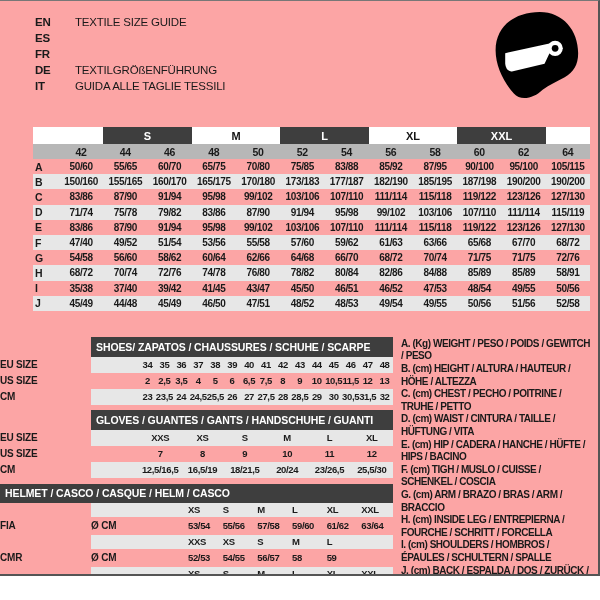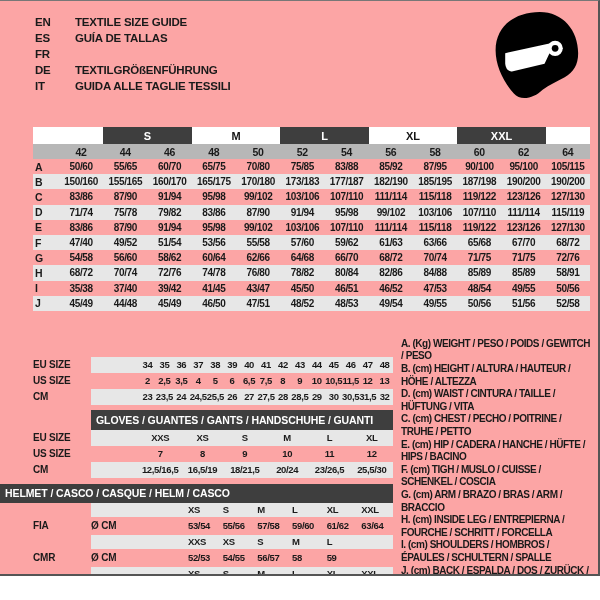--- a/index.html
+++ b/index.html
@@ -6,21 +6,21 @@
   *{box-sizing:border-box;}
   .page{
     width:600px;height:576px;position:relative;background:#fca5a5;overflow:hidden;
     font-family:"Liberation Sans", sans-serif;color:#1a1a1a;
     border-top:1px solid #777;border-right:2px solid #555;border-bottom:2px solid #555;
   }
   
   .top{position:relative;height:126px;padding:13px 0 0 35px;}
   .lang-row{display:flex;line-height:16px;}
   .lang-code{width:40px;font-weight:700;font-size:11.5px;letter-spacing:-0.2px;}
-  .lang-title{font-weight:700;font-size:11.5px;letter-spacing:-0.2px;white-space:nowrap;}
+  .lang-title{font-weight:400;font-size:11.5px;letter-spacing:-0.2px;white-space:nowrap;}
   .helmet-svg{position:absolute;top:8px;right:16px;}
   
   table.suit{border-collapse:collapse;table-layout:fixed;width:557px;margin-left:33px;}
   table.suit col.c-letter{width:26px;}
   table.suit th,table.suit td{padding:0;white-space:nowrap;overflow:visible;}
   tr.bands th{height:17px;font-size:11px;font-weight:700;text-align:center;vertical-align:middle;}
   tr.bands th.dark{background:#3e3e3e;color:#fff;}
   tr.bands th.lite{background:#fff;color:#141414;}
   tr.bands th.sp{background:#fff;}
   tr.nums th{height:15px;background:#b7b7b7;font-size:10.5px;font-weight:700;text-align:center;vertical-align:middle;letter-spacing:-0.2px;}
@@ -28,21 +28,21 @@
   tbody tr.srow th.letter{font-size:10.5px;font-weight:700;text-align:left;padding-left:2px;vertical-align:middle;}
   tbody tr.srow td{font-size:10px;font-weight:700;text-align:center;vertical-align:middle;letter-spacing:-0.35px;}
   tbody tr.srow:nth-of-type(even) td,
   tbody tr.srow:nth-of-type(even) th{background:#e7e7e7;}
   
   .lower{display:flex;margin-top:26px;}
   .lcol{width:393px;}
   .sec{width:100%;}
   .srow-t{display:flex;height:20px;}
   .srow-d{display:flex;align-items:stretch;height:16px;}
-  .slabel{width:91px;padding-left:33px;font-weight:700;font-size:10px;letter-spacing:-0.2px;display:flex;align-items:center;}
+  .slabel{width:91px;font-weight:700;font-size:10px;letter-spacing:-0.2px;display:flex;align-items:center;}
   .sbar{flex:1;background:#3e3e3e;color:#fff;font-weight:700;font-size:10.5px;line-height:20px;padding-left:5px;letter-spacing:-0.1px;white-space:nowrap;}
   .sbararea{flex:1;display:flex;align-items:stretch;}
   .shade{background:#e7e7e7;}
   .scells{flex:1;display:flex;padding-left:48px;}
   .scell{flex:1;text-align:center;font-weight:700;font-size:9.5px;letter-spacing:-0.35px;white-space:nowrap;display:flex;align-items:center;justify-content:center;}
   .scell.left{justify-content:flex-start;padding-left:3px;}
   .sunit{width:46px;font-weight:700;font-size:10px;display:flex;align-items:center;letter-spacing:-0.2px;}
   .gap5{margin-top:5px;}
   .gap6{margin-top:6px;}
   .h-sz{height:14px;}
@@ -61,21 +61,20 @@
   <div class="top">
     <div class="langs">
 
         <div class="lang-row">
           <span class="lang-code">EN</span>
           <span class="lang-title">TEXTILE SIZE GUIDE</span>
         </div>
 
         <div class="lang-row">
           <span class="lang-code">ES</span>
-          <span class="lang-title">GUÍA DE TALLAS</span>
         </div>
 
         <div class="lang-row">
           <span class="lang-code">FR</span>
         </div>
 
         <div class="lang-row">
           <span class="lang-code">DE</span>
           <span class="lang-title">TEXTILGRÖßENFÜHRUNG</span>
         </div>
@@ -299,20 +298,21 @@
         </tr>
       </tbody>
   </table>
 
   <div class="lower">
     <div class="lcol">
 
       <div class="sec">
         <div class="srow-t">
           <div class="slabel"></div>
+          <div class="sbar">SHOES/ ZAPATOS / CHAUSSURES / SCHUHE / SCARPE</div>
         </div>
         <div class="srow-d">
           <div class="slabel">EU SIZE</div>
           <div class="sbararea shade">
             <div class="scells">
                 <div class="scell">34</div>
                 <div class="scell">35</div>
                 <div class="scell">36</div>
                 <div class="scell">37</div>
                 <div class="scell">38</div>
@@ -513,22 +513,22 @@
               </div>
           </div>
         </div>
       </div>
     </div>
 
     <div class="legend">
 
     <div class="legend-item">A. (Kg) WEIGHT / PESO / POIDS / GEWITCH / PESO</div>
         <div class="legend-item">B. (cm) HEIGHT / ALTURA / HAUTEUR / HÖHE / ALTEZZA</div>
+        <div class="legend-item">C. (cm) CHEST / PECHO / POITRINE / TRUHE / PETTO</div>
         <div class="legend-item">D. (cm) WAIST / CINTURA / TAILLE / HÜFTUNG / VITA</div>
-        <div class="legend-item">C. (cm) CHEST / PECHO / POITRINE / TRUHE / PETTO</div>
         <div class="legend-item">E. (cm) HIP / CADERA / HANCHE / HÜFTE / HIPS /  BACINO</div>
         <div class="legend-item">F.  (cm) TIGH / MUSLO / CUISSE / SCHENKEL / COSCIA</div>
         <div class="legend-item">G. (cm) ARM  / BRAZO / BRAS / ARM / BRACCIO</div>
         <div class="legend-item">H. (cm) INSIDE LEG / ENTREPIERNA / FOURCHE / SCHRITT / FORCELLA</div>
         <div class="legend-item">I.  (cm) SHOULDERS / HOMBROS / ÉPAULES / SCHULTERN / SPALLE</div>
         <div class="legend-item">J. (cm) BACK / ESPALDA / DOS / ZURÜCK / INDIETRO</div>
       </div>
   </div>
 
 </div>

